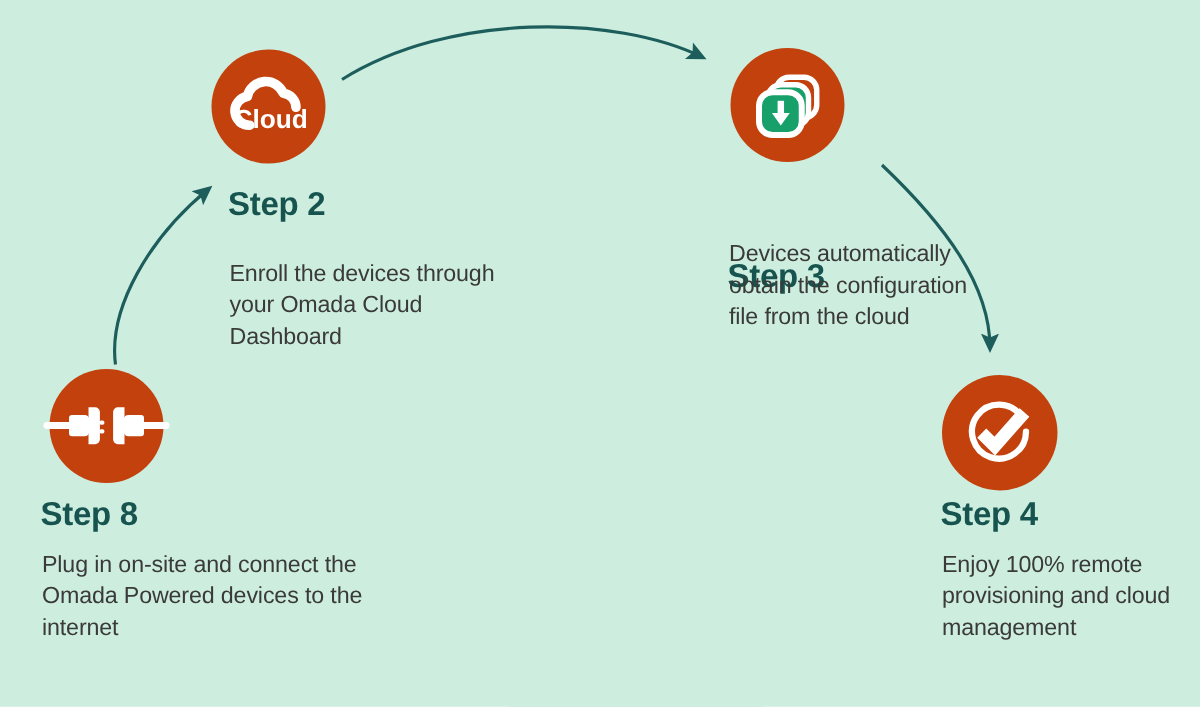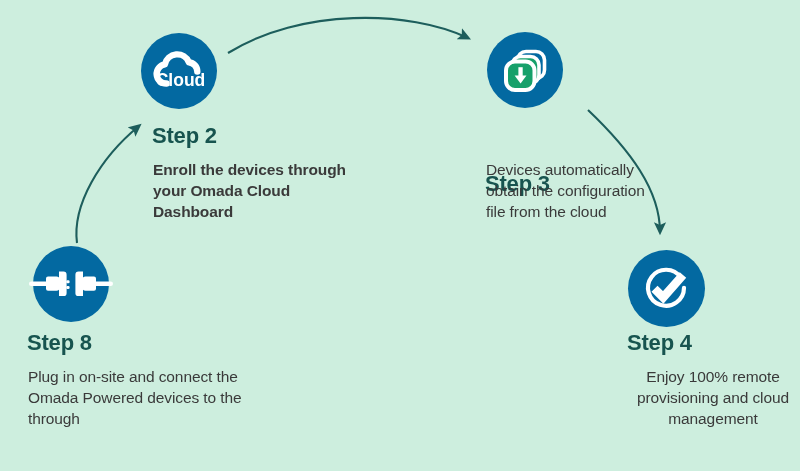--- a/index.html
+++ b/index.html
@@ -26,21 +26,21 @@
     width: 800px;
     height: 471px;
     pointer-events: none;
   }
   .step {
     position: absolute;
   }
   .badge {
     position: absolute;
     border-radius: 50%;
-    background: #0369a1;
+    background: #c2410c;
   }
   .badge svg {
     position: absolute;
     left: 0;
     top: 0;
     width: 100%;
     height: 100%;
     overflow: visible;
   }
   .step-title {
@@ -60,31 +60,31 @@
   }
 
   
   #step-1-badge { left: 33px;  top: 246px; width: 76px; height: 76px; }
   #step-1-title { left: 27px;  top: 330px; }
   #step-1-desc  { left: 28px;  top: 366px; width: 215px; }
 
   
   #step-2-badge { left: 141px; top: 33px;  width: 76px; height: 76px; }
   #step-2-title { left: 152px; top: 123px; }
-  #step-2-desc  { left: 153px; top: 159px; width: 200px; font-weight: bold; }
+  #step-2-desc  { left: 153px; top: 172px; width: 200px; }
 
   
   #step-3-badge { left: 487px; top: 32px;  width: 76px; height: 76px; }
   #step-3-title { left: 485px; top: 123px; margin-top: 48px; }
   #step-3-desc  { left: 486px; top: 159px; width: 175px; }
 
   
   #step-4-badge { left: 628px; top: 250px; width: 77px; height: 77px; }
   #step-4-title { left: 627px; top: 330px; text-align: center; }
-  #step-4-desc  { left: 628px; top: 366px; width: 170px; text-align: center; }
+  #step-4-desc  { left: 628px; top: 366px; width: 170px; }
 
   .cloud-word {
     font-size: 17.5px;
     font-weight: bold;
     fill: #ffffff;
     font-family: "Liberation Sans", sans-serif;
   }
 </style>
 </head>
 <body>
@@ -112,21 +112,21 @@
         <path d="M15 30.6 h8.5 a3 3 0 0 1 3 3 v8.2 a3 3 0 0 1 -3 3 H15 a2 2 0 0 1 -2 -2 v-10.2 a2 2 0 0 1 2 -2 z" fill="#ffffff"></path>
         <path d="M26 25.5 h4.4 a3.2 3.2 0 0 1 3.2 3.2 v18.2 a3.2 3.2 0 0 1 -3.2 3.2 H26 z" fill="#ffffff"></path>
         <rect x="33.2" y="34.3" width="3.4" height="2.9" rx="1.2" fill="#ffffff"></rect>
         <rect x="33.2" y="40.1" width="3.4" height="2.9" rx="1.2" fill="#ffffff"></rect>
         <path d="M50 25.5 h-4.4 a3.2 3.2 0 0 0 -3.2 3.2 v18.2 a3.2 3.2 0 0 0 3.2 3.2 H50 z" fill="#ffffff"></path>
         <path d="M61 30.6 h-8.5 a3 3 0 0 0 -3 3 v8.2 a3 3 0 0 0 3 3 H61 a2 2 0 0 0 2 -2 v-10.2 a2 2 0 0 0 -2 -2 z" fill="#ffffff"></path>
         <rect x="61" y="35.4" width="19" height="4.6" rx="2.3" fill="#ffffff"></rect>
       </svg>
     </div>
     <div class="step-title" id="step-1-title">Step 8</div>
-    <div class="step-desc" id="step-1-desc">Plug in on-site and connect the Omada Powered devices to the through</div>
+    <div class="step-desc" id="step-1-desc">Plug in on-site and connect the Omada Powered devices to the internet</div>
   </div>
 
   <div class="step">
     <div class="badge" id="step-2-badge">
       <svg viewBox="0 0 76 76">
         <path d="M25.5 50.5
                  a9.6 9.6 0 0 1 -1.6 -19.1
                  a12.6 12.6 0 0 1 24.0 -2.2
                  a9.4 9.4 0 0 1 8.4 9.3" fill="none" stroke="#ffffff" stroke-width="6.4" stroke-linecap="round" stroke-linejoin="round"></path>
         <text class="cloud-word" x="39.5" y="52.5" text-anchor="middle">Cloud</text>

